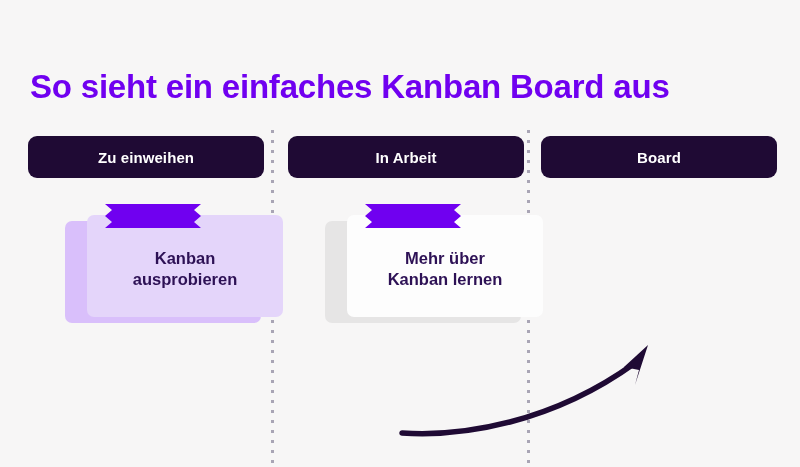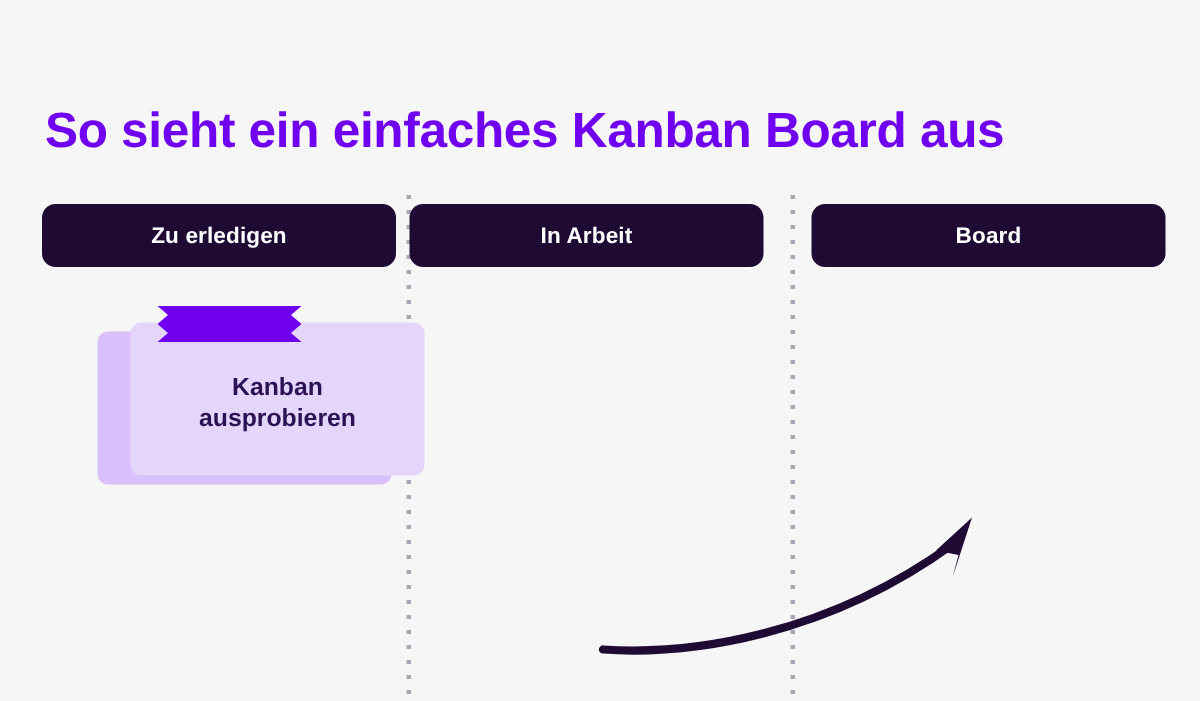--- a/index.html
+++ b/index.html
@@ -48,21 +48,21 @@
   .divider.d1 { left: 271px; }
   .divider.d2 { left: 527px; }
 
   
   .column {
     position: absolute;
     top: 101px;
     width: 236px;
   }
   .column.c1 { left: 28px; }
-  .column.c2 { left: 273px; }
+  .column.c2 { left: 288px; }
   .column.c3 { left: 541px; }
 
   .column-header {
     width: 236px;
     height: 42px;
     border-radius: 9px;
     background: #1f0a34;
     color: #ffffff;
     display: flex;
     align-items: center;
@@ -143,40 +143,52 @@
 <body>
 
 <div id="board">
 
   <div class="page-title">So sieht ein einfaches Kanban Board aus</div>
 
   <div class="divider d1"></div>
   <div class="divider d2"></div>
 
   <div class="column c1">
-    <div class="column-header">Zu erledigen</div>
+    <div class="column-header">Zu einweihen</div>
 
     <div class="card-slot first">
       <div class="card-shadow lav"></div>
       <div class="card-body lav">
         <div class="card-text">Kanban
 ausprobieren</div>
       </div>
       <div class="tape">
         <svg viewBox="0 0 96 24" xmlns="http://www.w3.org/2000/svg">
           <path d="M0 0 L96 0 L89 6 L96 12 L89 18 L96 24 L0 24 L7 18 L0 12 L7 6 Z" fill="#7000f0"></path>
         </svg>
       </div>
     </div>
 
   </div>
 
   <div class="column c2">
     <div class="column-header">In Arbeit</div>
 
+    <div class="card-slot first">
+      <div class="card-shadow white"></div>
+      <div class="card-body white">
+        <div class="card-text">Mehr über
+Kanban lernen</div>
+      </div>
+      <div class="tape">
+        <svg viewBox="0 0 96 24" xmlns="http://www.w3.org/2000/svg">
+          <path d="M0 0 L96 0 L89 6 L96 12 L89 18 L96 24 L0 24 L7 18 L0 12 L7 6 Z" fill="#7000f0"></path>
+        </svg>
+      </div>
+    </div>
   </div>
 
   <div class="column c3">
     <div class="column-header">Board</div>
 
   </div>
 
   <div class="arrow">
     <svg width="270" height="120" viewBox="0 0 270 120" xmlns="http://www.w3.org/2000/svg">
       <path d="M10 102 C 70 106, 160 92, 243 32" stroke="#1f0a34" stroke-width="5.5" fill="none" stroke-linecap="round"></path>

